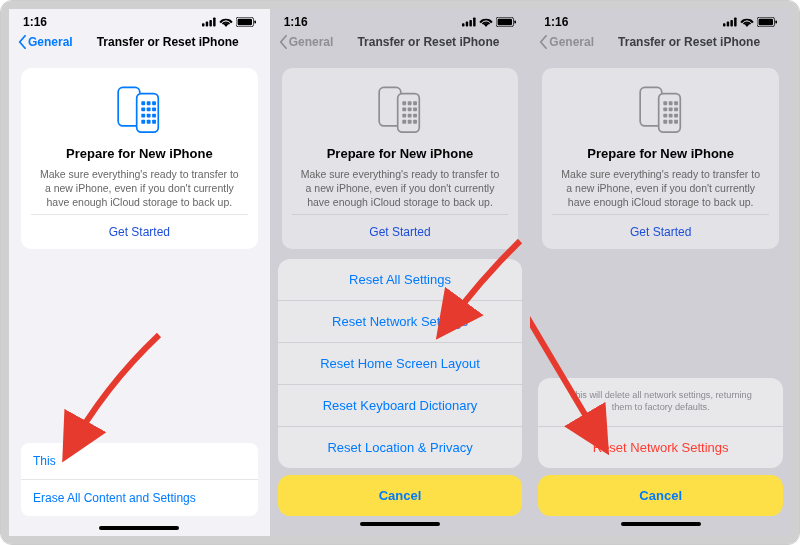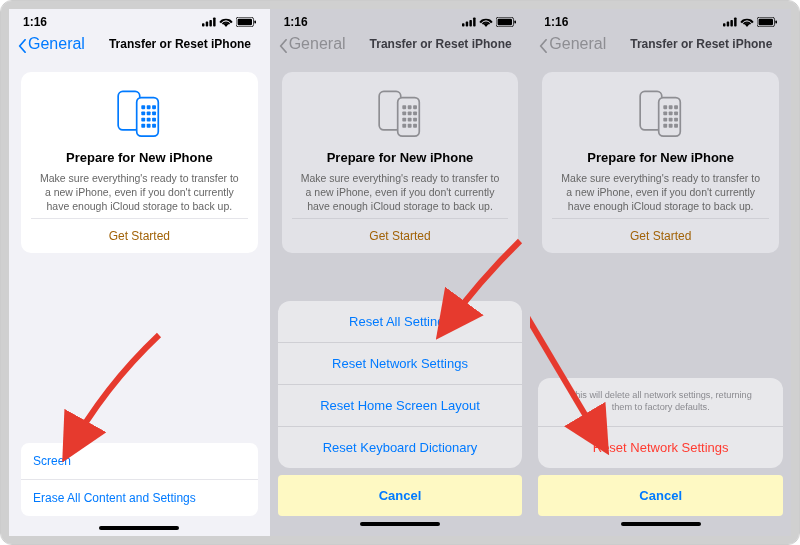--- a/index.html
+++ b/index.html
@@ -42,24 +42,25 @@
   .nav-bar {
     display: flex;
     align-items: center;
     padding: 4px 8px 8px;
     font-size: 12px;
     gap: 4px;
     border-bottom: 0.5px solid transparent;
   }
   .back-btn {
     display: flex;
-    align-items: flex-end;
+    align-items: center;
     color: #007aff;
-    font-size: 16px;
+    font-size: 12px;
     gap: 1px;
+    font-weight: bold;
   }
   .nav-title {
     font-weight: 600;
     font-size: 12px;
     margin-left: 20px;
   }
   .phone.dimmed .back-btn { color: #8e8e93; }
   .phone.dimmed .nav-title { color: #3c3c43; }
   .content {
     flex: 1;
@@ -87,21 +88,21 @@
     margin-bottom: 6px;
   }
   .card-desc {
     font-size: 10.5px;
     color: #666;
     line-height: 1.35;
     padding: 0 6px;
     margin-bottom: 4px;
   }
   .card-btn {
-    color: #a16207;
+    color: #1d4ed8;
     font-size: 12px;
     padding: 10px 0;
     border-top: 0.5px solid #e5e5ea;
   }
   .phone.dimmed .card-btn { border-top-color: #cfcfd5; }
   .spacer { flex: 1; }
   .bottom-list {
     background: #fff;
     margin: 0 12px 4px;
     border-radius: 8px;
@@ -147,22 +148,22 @@
   }
   .sheet-item {
     color: #007aff;
     font-size: 13px;
     text-align: center;
     padding: 13px 0;
     border-top: 0.5px solid #cfcfd4;
   }
   .sheet-item.destructive { color: #ff3b30; }
   .sheet-cancel {
-    background: #fef9c3;
-    border-radius: 4px;
+    background: #fde047;
+    border-radius: 12px;
     color: #007aff;
     font-size: 13px;
     font-weight: 600;
     text-align: center;
     padding: 13px 0;
   }
   .arrow {
     position: absolute;
     z-index: 50;
     pointer-events: none;
@@ -223,21 +224,21 @@
                 <rect x="52" y="46" width="5" height="5" rx="1"></rect>
               </g>
           </svg>
         </div>
         <div class="card-title">Prepare for New iPhone</div>
         <div class="card-desc">Make sure everything's ready to transfer to a new iPhone, even if you don't currently have enough iCloud storage to back up.</div>
         <div class="card-btn">Get Started</div>
       </div>
       <div class="spacer"></div>
       <div class="bottom-list">
-        <div class="bottom-item">Screen</div>
+        <div class="bottom-item">This</div>
         <div class="bottom-item">Erase All Content and Settings</div>
       </div>
       <div class="home-indicator"></div>
     </div>
     <svg class="arrow" style="left:45px;top:318px" width="120" height="140" viewBox="0 0 120 140">
       <defs>
           <marker id="ah1" markerWidth="8" markerHeight="8" refX="6" refY="4" orient="auto">
             <path d="M0 0 L8 4 L0 8 Z" fill="#e63a2e"></path>
           </marker>
         </defs>
@@ -300,20 +301,21 @@
         <div class="card-desc">Make sure everything's ready to transfer to a new iPhone, even if you don't currently have enough iCloud storage to back up.</div>
         <div class="card-btn">Get Started</div>
       </div>
       <div class="spacer"></div>
       <div class="sheet-backdrop">
         <div class="sheet">
           <div class="sheet-item" style="border-top:none">Reset All Settings</div>
           <div class="sheet-item">Reset Network Settings</div>
           <div class="sheet-item">Reset Home Screen Layout</div>
           <div class="sheet-item">Reset Keyboard Dictionary</div>
+          <div class="sheet-item">Reset Location &amp; Privacy</div>
         </div>
         <div class="sheet-cancel">Cancel</div>
         <div class="home-indicator"></div>
       </div>
     </div>
     <svg class="arrow" style="left:155px;top:226px" width="110" height="110" viewBox="0 0 110 110">
       <defs>
           <marker id="ah2" markerWidth="8" markerHeight="8" refX="6" refY="4" orient="auto">
             <path d="M0 0 L8 4 L0 8 Z" fill="#e63a2e"></path>
           </marker>

